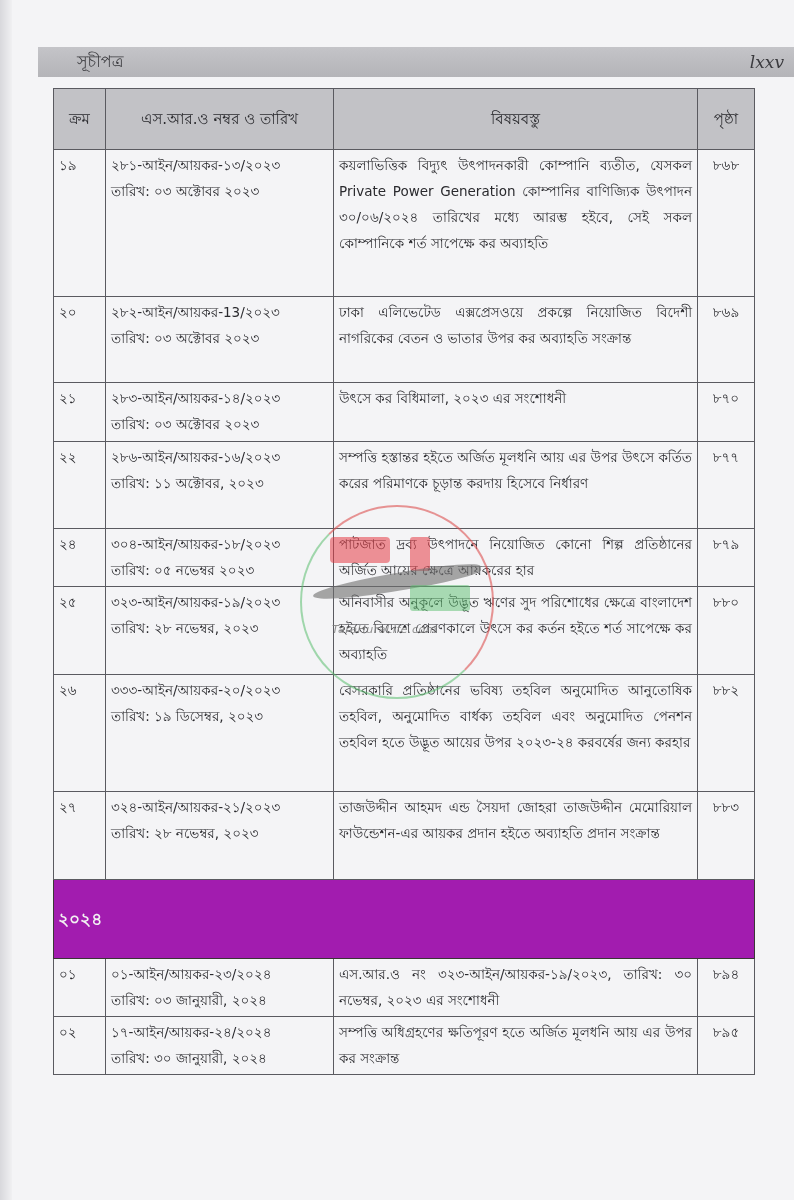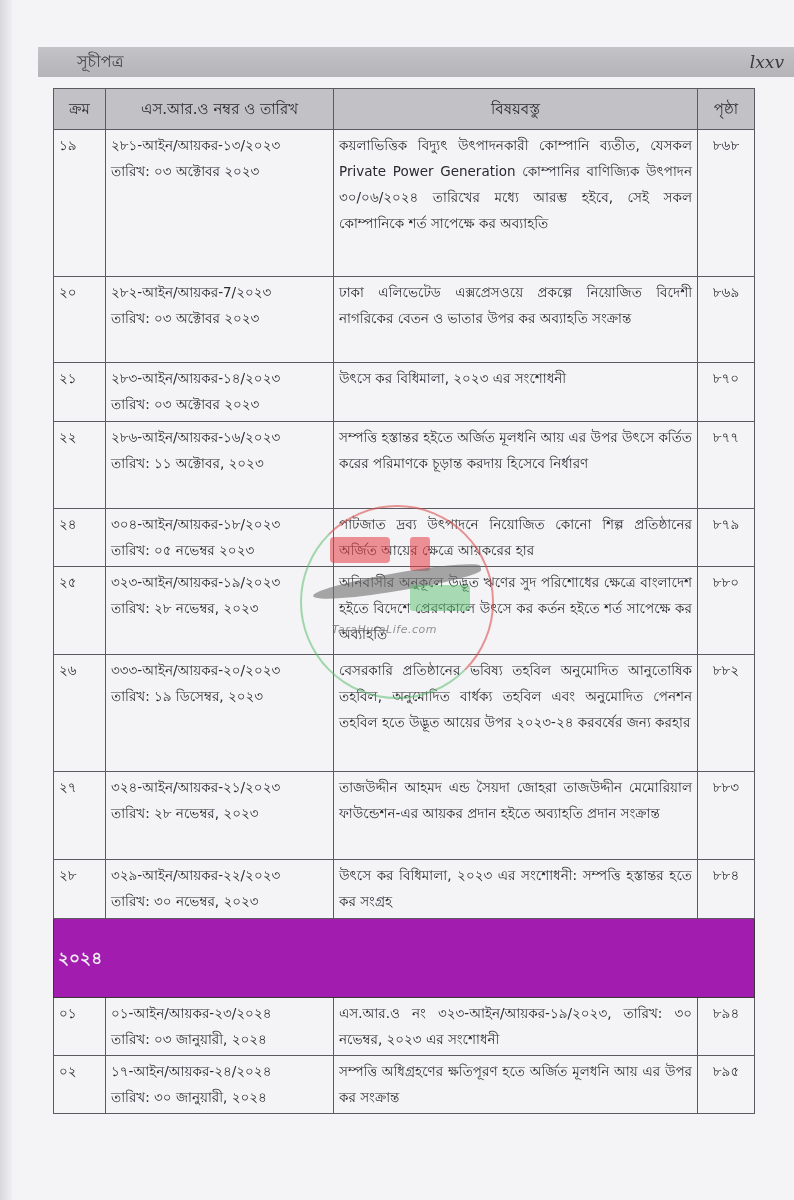--- a/index.html
+++ b/index.html
@@ -31,21 +31,21 @@
   table.toc col.c-serial { width: 52px; }
   table.toc col.c-sro { width: 228px; }
   table.toc col.c-subject { width: 364px; }
   table.toc col.c-page { width: 57px; }
   table.toc th, table.toc td {
     border: 1.5px solid #5a5a60; vertical-align: top;
     padding: 2px 5px; box-sizing: border-box;
   }
   table.toc thead th {
     background: #c2c2c6; font-weight: normal; font-size: 15px;
-    height: 29px; line-height: 24px; padding: 8px 5px; text-align: center; margin-left: 40px;
+    height: 29px; line-height: 24px; padding: 18px 5px; text-align: center; margin-left: 40px;
   }
   td.serial { }
   td.page { text-align: center; }
   td.subject { text-align: justify; }
   .sro-line { display: block; white-space: nowrap; }
   tr.year-band td {
     background: #a21caf; color: #f2f2f2; font-weight: bold;
     font-size: 17px; height: 43px; padding: 24px 4px; line-height: 30px;
     border-color: #3a3636;
     margin-left: 41px;
@@ -97,21 +97,21 @@
       <td>
           <span class="sro-line">২৮১-আইন/আয়কর-১৩/২০২৩</span>
           <span class="sro-line">তারিখ: ০৩ অক্টোবর ২০২৩</span>
         </td>
       <td class="subject">কয়লাভিত্তিক বিদ্যুৎ উৎপাদনকারী কোম্পানি ব্যতীত, যেসকল Private Power Generation কোম্পানির বাণিজ্যিক উৎপাদন ৩০/০৬/২০২৪ তারিখের মধ্যে আরম্ভ হইবে, সেই সকল কোম্পানিকে শর্ত সাপেক্ষে কর অব্যাহতি</td>
       <td class="page">৮৬৮</td>
     </tr>
     <tr style="height:86px">
       <td class="serial">২০</td>
       <td>
-          <span class="sro-line">২৮২-আইন/আয়কর-7/২০২৩</span>
+          <span class="sro-line">২৮২-আইন/আয়কর-13/২০২৩</span>
           <span class="sro-line">তারিখ: ০৩ অক্টোবর ২০২৩</span>
         </td>
       <td class="subject">ঢাকা এলিভেটেড এক্সপ্রেসওয়ে প্রকল্পে নিয়োজিত বিদেশী নাগরিকের বেতন ও ভাতার উপর কর অব্যাহতি সংক্রান্ত</td>
       <td class="page">৮৬৯</td>
     </tr>
     <tr style="height:59px">
       <td class="serial">২১</td>
       <td>
           <span class="sro-line">২৮৩-আইন/আয়কর-১৪/২০২৩</span>
           <span class="sro-line">তারিখ: ০৩ অক্টোবর ২০২৩</span>
@@ -156,29 +156,20 @@
       <td class="page">৮৮২</td>
     </tr>
     <tr style="height:88px">
       <td class="serial">২৭</td>
       <td>
           <span class="sro-line">৩২৪-আইন/আয়কর-২১/২০২৩</span>
           <span class="sro-line">তারিখ: ২৮ নভেম্বর, ২০২৩</span>
         </td>
       <td class="subject">তাজউদ্দীন আহমদ এন্ড সৈয়দা জোহরা তাজউদ্দীন মেমোরিয়াল ফাউন্ডেশন-এর আয়কর প্রদান হইতে অব্যাহতি প্রদান সংক্রান্ত</td>
       <td class="page">৮৮৩</td>
-    </tr>
-    <tr style="height:59px">
-      <td class="serial">২৮</td>
-      <td>
-          <span class="sro-line">৩২৯-আইন/আয়কর-২২/২০২৩</span>
-          <span class="sro-line">তারিখ: ৩০ নভেম্বর, ২০২৩</span>
-        </td>
-      <td class="subject">উৎসে কর বিধিমালা, ২০২৩ এর সংশোধনী: সম্পত্তি হস্তান্তর হতে কর সংগ্রহ</td>
-      <td class="page">৮৮৪</td>
     </tr>
 
     <tr class="year-band">
       <td colspan="4">২০২৪</td>
     </tr>
 
     <tr style="height:58px">
       <td class="serial">০১</td>
       <td>
           <span class="sro-line">০১-আইন/আয়কর-২৩/২০২৪</span>

